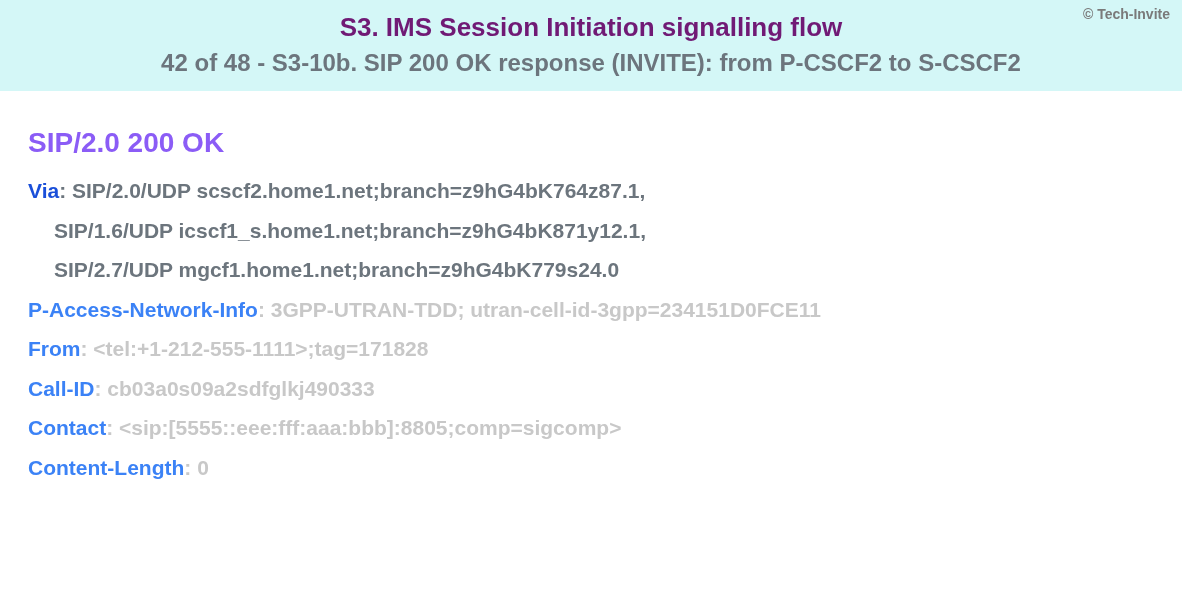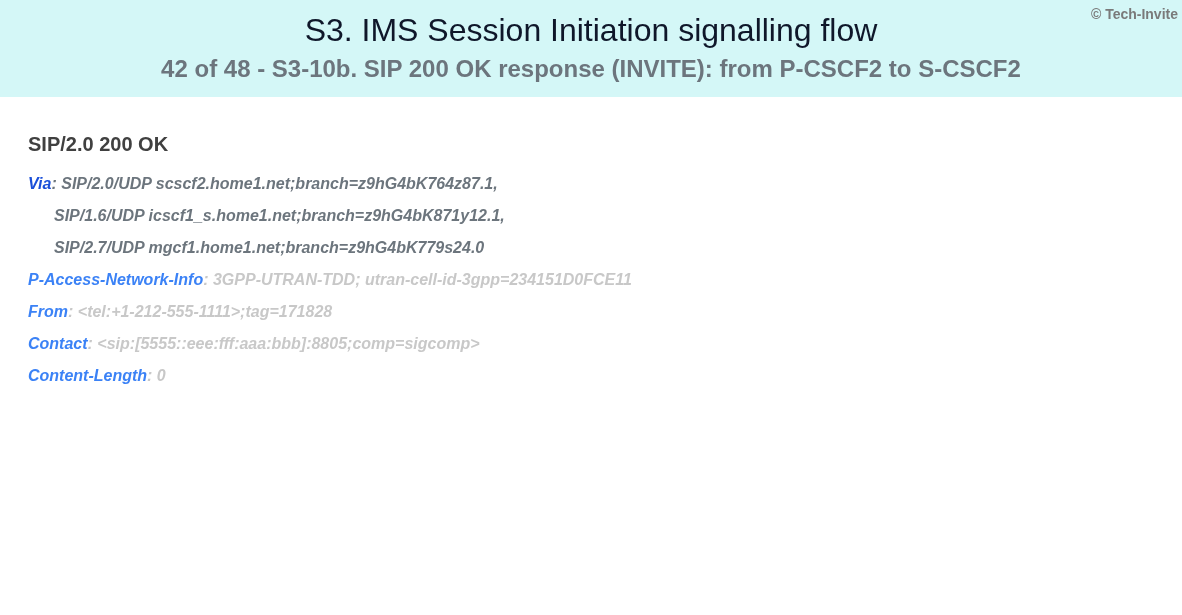--- a/index.html
+++ b/index.html
@@ -19,56 +19,55 @@
     .header-banner {
       background: #d4f7f7;
       padding: 12px 20px 14px 20px;
       position: relative;
       text-align: center;
     }
     
     .copyright {
       position: absolute;
       top: 6px;
-      right: 4px;
+      right: 12px;
       color: #7a7a7a;
       font-size: 14px;
       font-weight: bold;
     }
     
     .title-main {
-      color: #0f172a;
-      font-size: 32px;
-      font-weight: normal;
+      color: #701a75;
+      font-size: 26px;
+      font-weight: bold;
       margin-bottom: 6px;
     }
     
     .title-sub {
       color: #6c757d;
       font-size: 24px;
       font-weight: bold;
     }
     
     .content-area {
       padding: 36px 28px 20px 28px;
     }
     
     .status-line {
-      color: #404040;
-      font-size: 20px;
+      color: #8b5cf6;
+      font-size: 28px;
       font-weight: bold;
       margin-bottom: 16px;
     }
     
     .header-line {
-      font-size: 16px;
+      font-size: 21px;
       font-weight: bold;
       line-height: 1.5;
       margin-bottom: 8px;
-      font-style: italic;
     }
     
     .hdr-name-active {
       color: #1a4fd9;
     }
     
     .hdr-val-active {
       color: #6c757d;
     }
     
@@ -110,20 +109,23 @@
 
   <div class="header-line">
     <span class="hdr-name-faded">P-Access-Network-Info</span><span class="hdr-val-faded">: </span><span class="hdr-val-faded">3GPP-UTRAN-TDD; utran-cell-id-3gpp=234151D0FCE11</span>
   </div>
 
   <div class="header-line">
     <span class="hdr-name-faded">From</span><span class="hdr-val-faded">: </span><span class="hdr-val-faded">&lt;tel:+1-212-555-1111&gt;;tag=171828</span>
   </div>
 
 
+  <div class="header-line">
+    <span class="hdr-name-faded">Call-ID</span><span class="hdr-val-faded">: </span><span class="hdr-val-faded">cb03a0s09a2sdfglkj490333</span>
+  </div>
 
 
   <div class="header-line">
     <span class="hdr-name-faded">Contact</span><span class="hdr-val-faded">: </span><span class="hdr-val-faded">&lt;sip:[5555::eee:fff:aaa:bbb]:8805;comp=sigcomp&gt;</span>
   </div>
 
 
   <div class="header-line">
     <span class="hdr-name-faded">Content-Length</span><span class="hdr-val-faded">: </span><span class="hdr-val-faded">0</span>
   </div>

